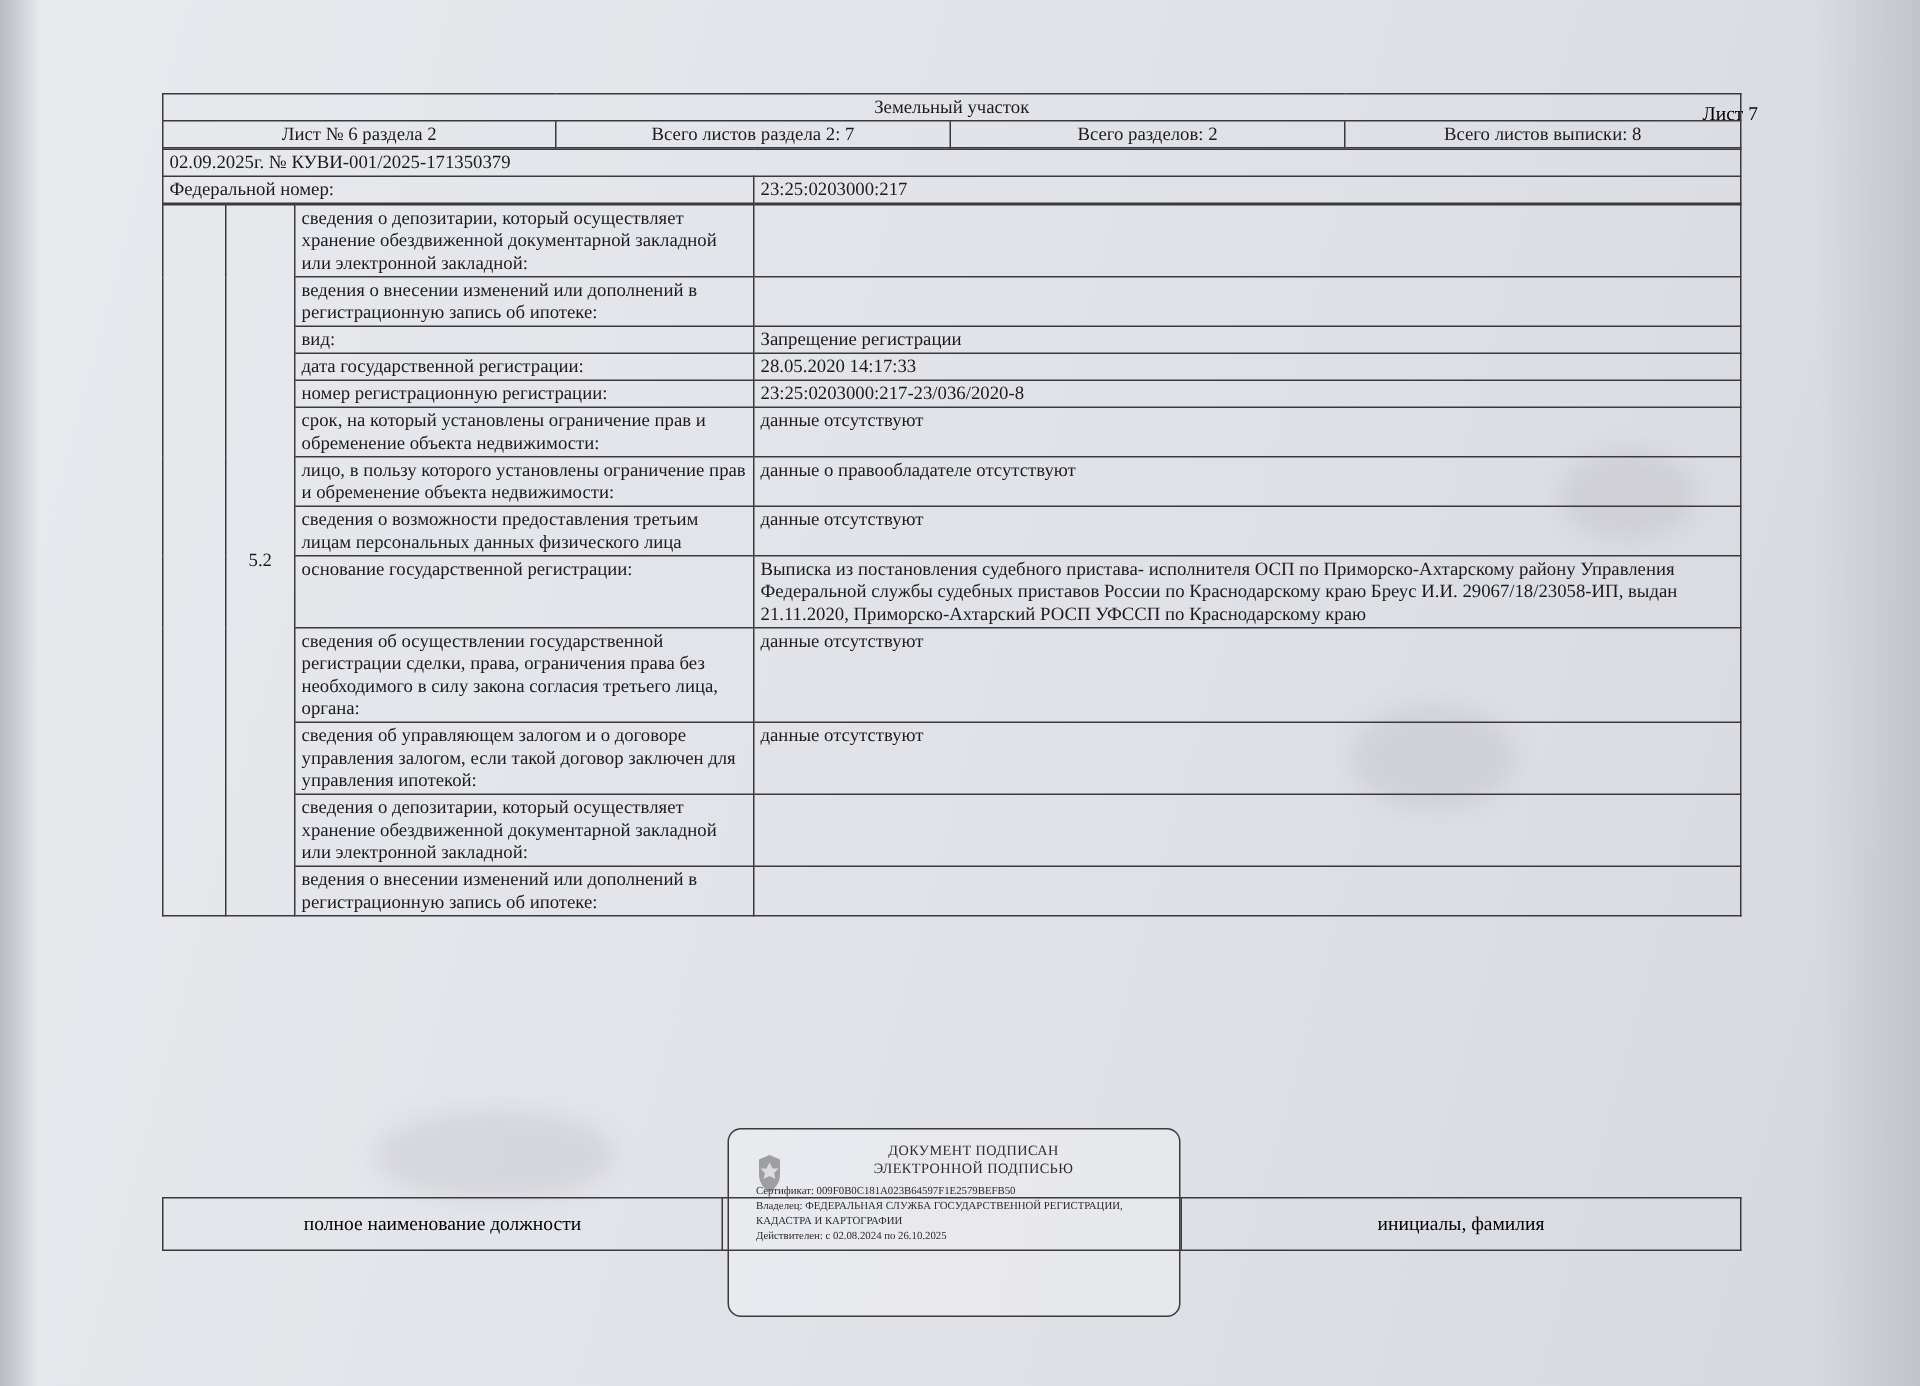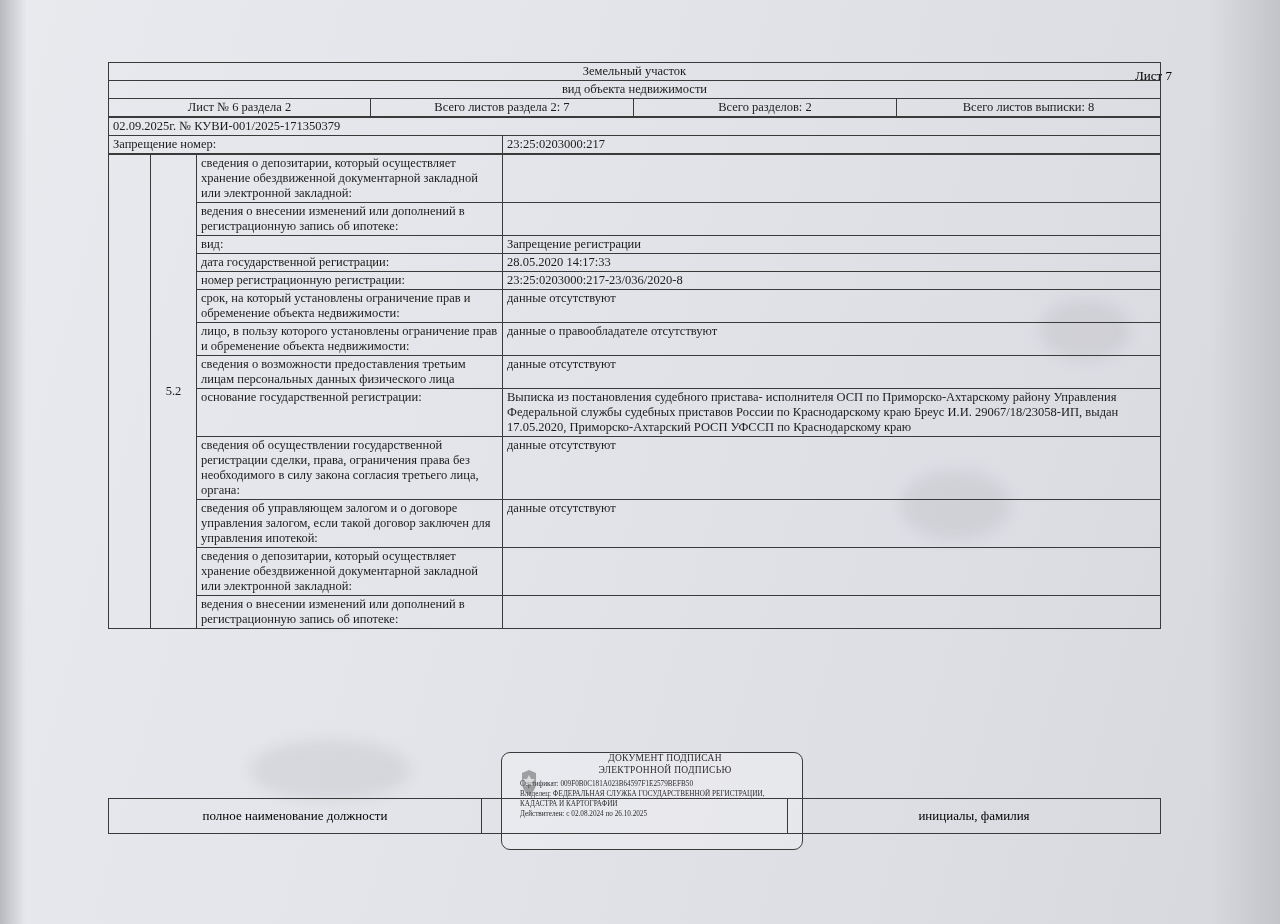--- a/index.html
+++ b/index.html
@@ -88,31 +88,30 @@
     text-align: center;
     vertical-align: middle;
     padding: 0 4px;
     margin-left: 28px;
   }
   .sig-stamp {
     position: absolute;
     left: 485px;
     top: 752px;
     width: 302px;
-    height: 98px;
+    height: 126px;
     border: 1.6px solid #3b3b3b;
     border-radius: 9px;
     background: rgba(255,255,255,0.25);
     font-size: 8.5px;
     line-height: 11.5px;
     color: #2c2c2c;
     text-align: center;
     box-sizing: border-box;
-    padding-top: 0;
-    margin-left: 16px;
+    padding-top: 10px;
   }
   .sig-stamp .big {
     font-size: 9.5px;
     letter-spacing: 0.3px;
   }
   .sig-emblem {
     position: absolute;
     left: 14px;
     top: 16px;
     width: 26px;
@@ -159,42 +158,39 @@
         <col style="width:262px">
         <col style="width:263px">
         <col style="width:263px">
         <col style="width:264px">
       </colgroup>
       <tbody>
           <tr>
         <td class="center hdr-title" colspan="4">Земельный участок</td>
       </tr>
       <tr>
-        <td class="center hdr-sub" colspan="4">вид объекта недвижимости</td>
-      </tr>
-      <tr>
         <td class="center">Лист № 6 раздела 2</td>
         <td class="center">Всего листов раздела 2: 7</td>
         <td class="center">Всего разделов: 2</td>
         <td class="center">Всего листов выписки: 8</td>
       </tr>
     </tbody>
       </table>
 
     <table class="doc">
       <colgroup>
         <col style="width:394px">
         <col style="width:658px">
       </colgroup>
       <tbody>
           <tr>
         <td colspan="2">02.09.2025г. № КУВИ-001/2025-171350379</td>
       </tr>
       <tr>
-        <td>Запрещение номер:</td>
+        <td>Федеральной номер:</td>
         <td>23:25:0203000:217</td>
       </tr>
     </tbody>
       </table>
 
     <table class="doc">
       <colgroup>
         <col style="width:42px">
         <col style="width:46px">
         <col style="width:306px">
@@ -230,21 +226,21 @@
           <tr>
             <td>лицо, в пользу которого установлены ограничение прав и обременение объекта недвижимости:</td>
             <td>данные о правообладателе отсутствуют</td>
           </tr>
           <tr>
             <td>сведения о возможности предоставления третьим лицам персональных данных физического лица</td>
             <td>данные отсутствуют</td>
           </tr>
           <tr>
             <td>основание государственной регистрации:</td>
-            <td>Выписка из постановления судебного пристава- исполнителя ОСП по Приморско-Ахтарскому району Управления Федеральной службы судебных приставов России по Краснодарскому краю Бреус И.И. 29067/18/23058-ИП, выдан 17.05.2020, Приморско-Ахтарский РОСП УФССП по Краснодарскому краю</td>
+            <td>Выписка из постановления судебного пристава- исполнителя ОСП по Приморско-Ахтарскому району Управления Федеральной службы судебных приставов России по Краснодарскому краю Бреус И.И. 29067/18/23058-ИП, выдан 21.11.2020, Приморско-Ахтарский РОСП УФССП по Краснодарскому краю</td>
           </tr>
           <tr>
             <td>сведения об осуществлении государственной регистрации сделки, права, ограничения права без необходимого в силу закона согласия третьего лица, органа:</td>
             <td>данные отсутствуют</td>
           </tr>
           <tr>
             <td>сведения об управляющем залогом и о договоре управления залогом, если такой договор заключен для управления ипотекой:</td>
             <td>данные отсутствуют</td>
           </tr>
           <tr>

